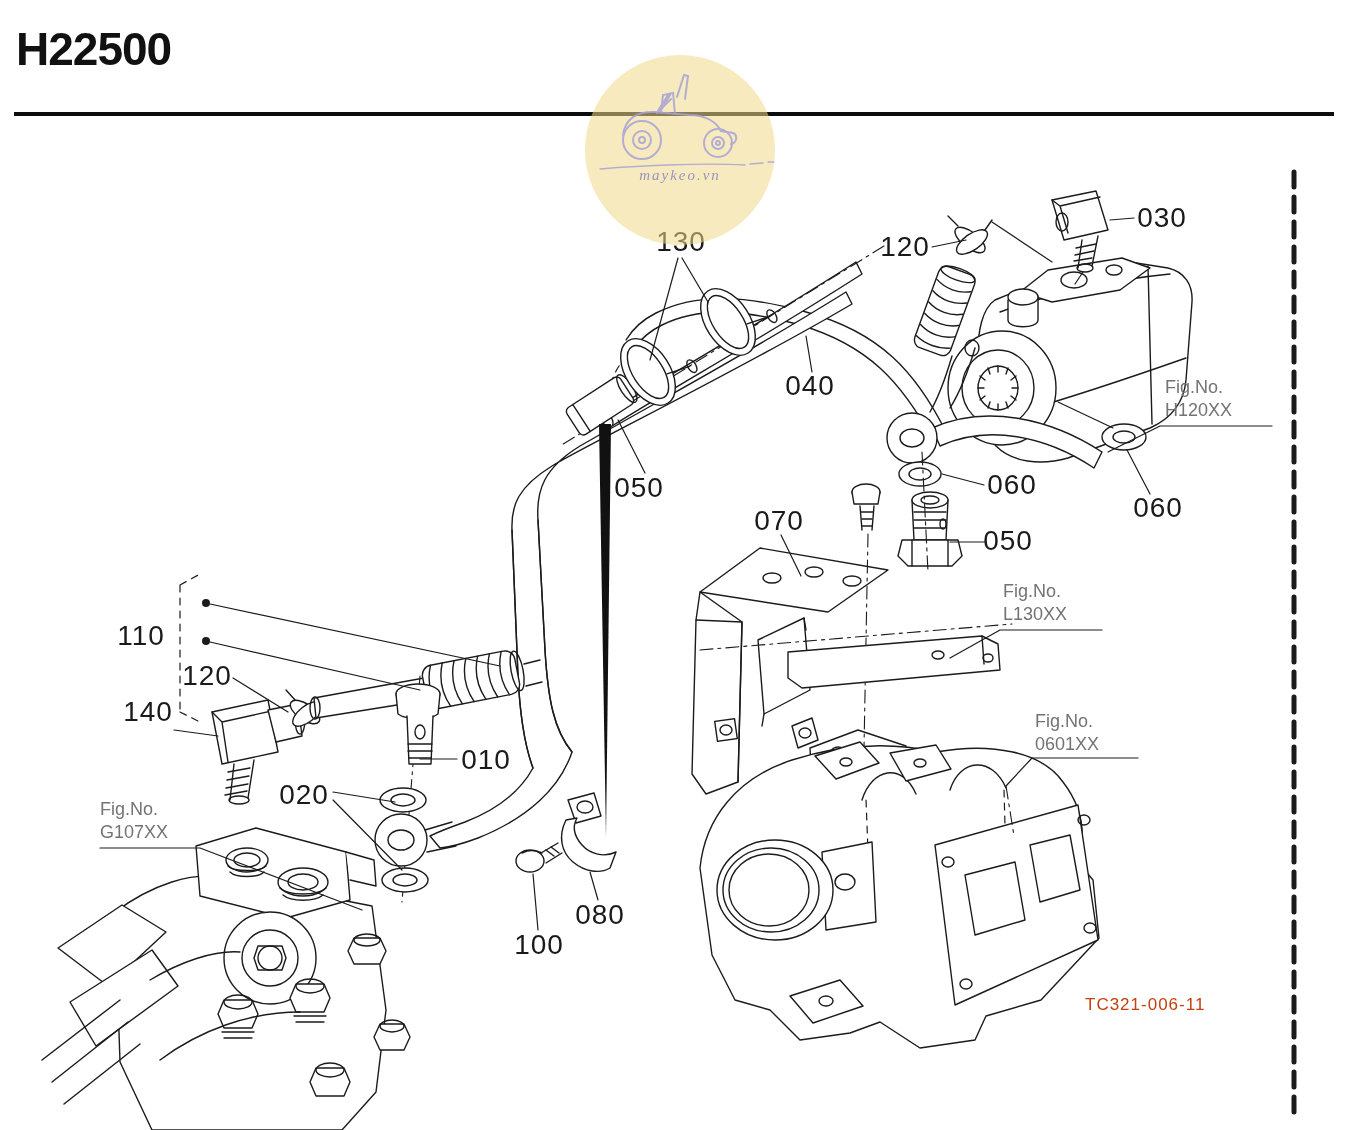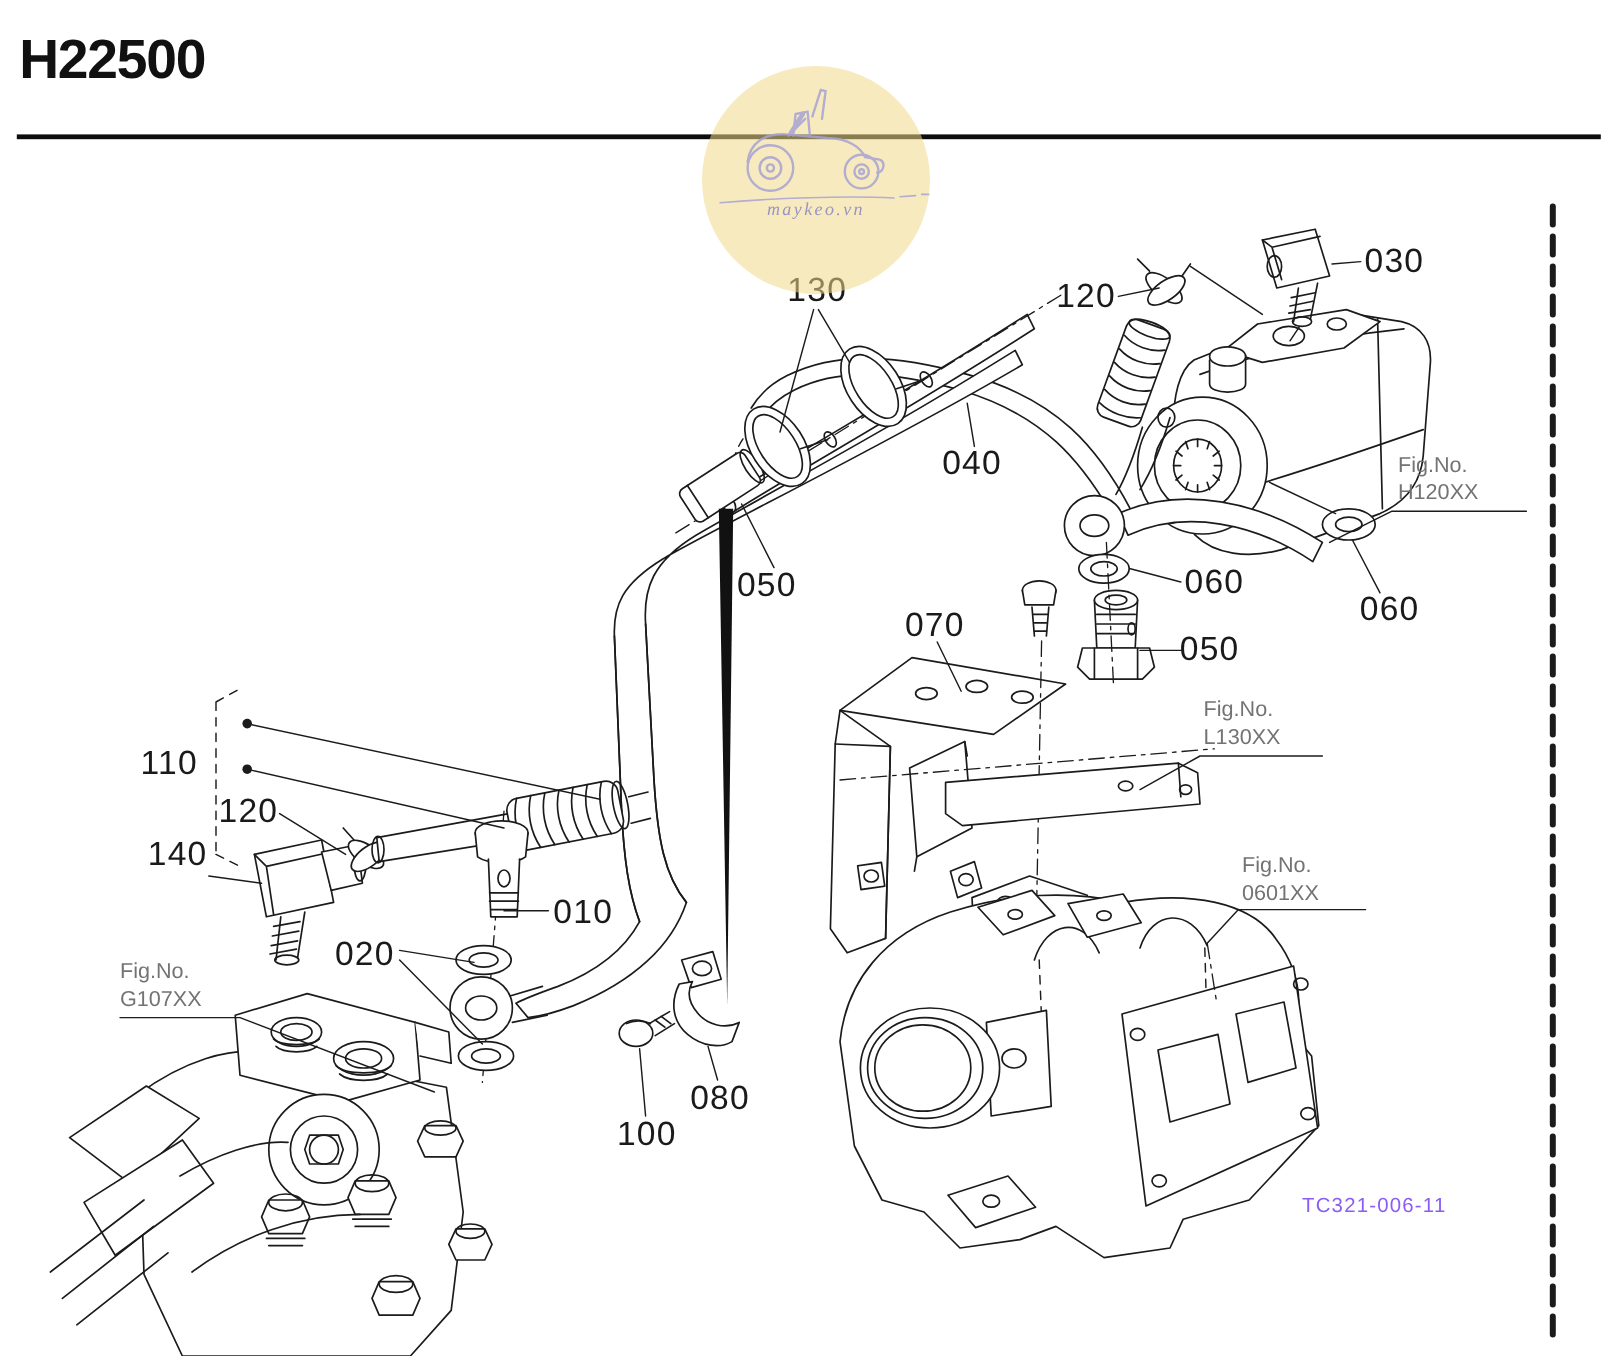--- a/index.html
+++ b/index.html
@@ -8,21 +8,21 @@
   
   .hd-code{position:absolute;left:16px;top:22px;font-size:46px;font-weight:bold;letter-spacing:-1px;}
   .hd-t1{position:absolute;left:210px;top:20px;font-size:29px;font-weight:bold;letter-spacing:0px;}
   .hd-t2{position:absolute;left:210px;top:56px;font-size:34px;font-weight:bold;letter-spacing:0px;}
   .hd-rule{position:absolute;left:14px;top:112px;width:1320px;height:4px;background:#0d0d0d;}
   
   .plabel{position:absolute;transform:translate(-50%,-50%);font-size:28px;letter-spacing:1px;color:#1a1a1a;white-space:nowrap;}
   
   .figref{position:absolute;font-size:18px;line-height:1.3;color:#737373;white-space:nowrap;}
   .figref .l2{display:inline-block;}
-  .code-note{position:absolute;font-size:17px;color:#8b5cf6;letter-spacing:1px;}
+  .code-note{position:absolute;font-size:17px;color:#c2410c;letter-spacing:1px;}
   
   #wm{position:absolute;left:585px;top:55px;width:190px;height:190px;pointer-events:none;}
   #wm .circ{position:absolute;inset:0;border-radius:50%;background:#f2d98a;opacity:0.55;}
   #wm svg{position:absolute;inset:0;}
   #wm .wm-text{position:absolute;left:0;right:0;top:112px;text-align:center;
       font-family:Liberation Serif, serif;font-style:italic;font-size:15px;
       letter-spacing:2px;color:#8f8ac0;opacity:.9;}
   svg.draw{position:absolute;left:0;top:0;}
   svg.draw path, svg.draw line, svg.draw ellipse, svg.draw circle, svg.draw polyline, svg.draw polygon, svg.draw rect{
       fill:none;stroke:#1b1b1b;stroke-width:1.4;stroke-linecap:round;stroke-linejoin:round;}

